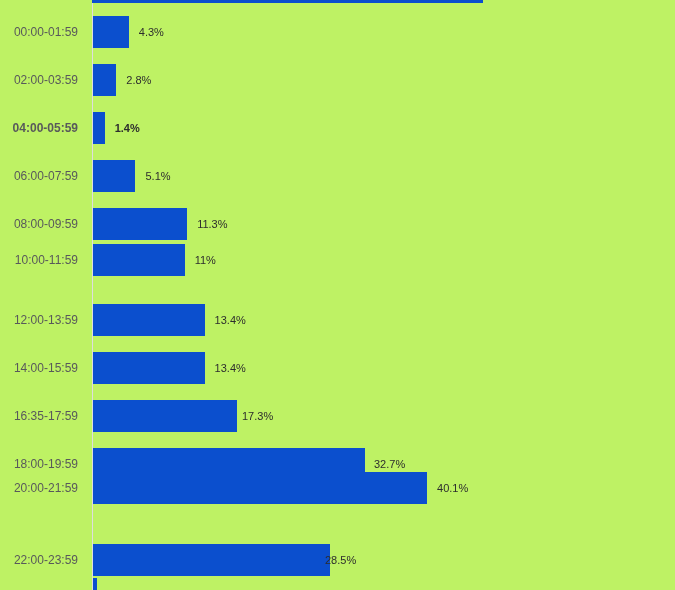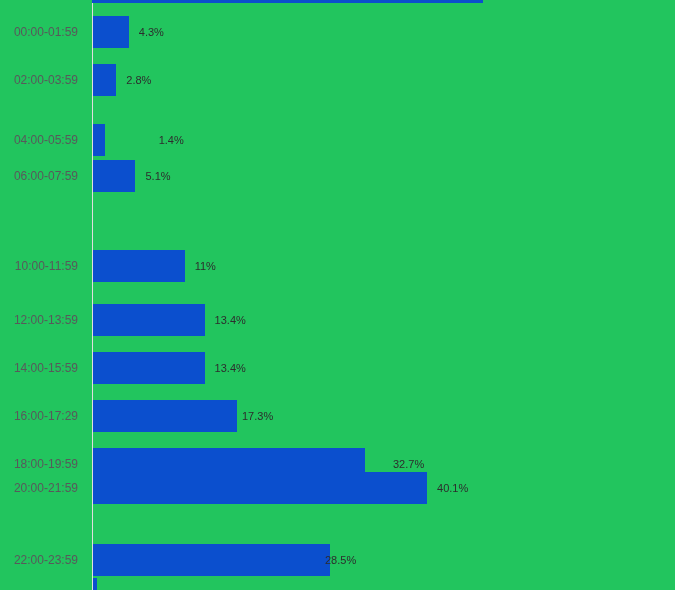--- a/index.html
+++ b/index.html
@@ -8,21 +8,21 @@
     padding: 0;
     background: #ffffff;
   }
   body {
     font-family: "Liberation Sans", sans-serif;
   }
   #chart-root {
     position: relative;
     width: 675px;
     height: 590px;
-    background: #22c55e;
+    background: #bef264;
     overflow: hidden;
   }
   
   .top-rule {
     position: absolute;
     left: 92px;
     top: 0px;
     width: 391px;
     height: 3px;
     background: #0b4fce;
@@ -99,54 +99,59 @@
       <div class="row" style="top: 16px;">
         <div class="cat-label">00:00-01:59</div>
         <div class="bar" style="width: 35.819px; background: rgb(11, 79, 206);"></div>
         <div class="val-label" style="left: 138.819px;">4.3%</div>
       </div>
       <div class="row" style="top: 64px;">
         <div class="cat-label">02:00-03:59</div>
         <div class="bar" style="width: 23.324px; background: rgb(11, 79, 206);"></div>
         <div class="val-label" style="left: 126.324px;">2.8%</div>
       </div>
-      <div class="row" style="top: 124px;">
+      <div class="row" style="top: 112px; font-weight: bold;">
         <div class="cat-label">04:00-05:59</div>
         <div class="bar" style="width: 11.662px; background: rgb(11, 79, 206);"></div>
-        <div class="val-label" style="left: 114.662px; margin-left: 44px;">1.4%</div>
+        <div class="val-label" style="left: 114.662px;">1.4%</div>
       </div>
       <div class="row" style="top: 160px;">
         <div class="cat-label">06:00-07:59</div>
         <div class="bar" style="width: 42.483px; background: rgb(11, 79, 206);"></div>
         <div class="val-label" style="left: 145.483px;">5.1%</div>
       </div>
-      <div class="row" style="top: 250px;">
+      <div class="row" style="top: 208px;">
+        <div class="cat-label">08:00-09:59</div>
+        <div class="bar" style="width: 94.129px; background: rgb(11, 79, 206);"></div>
+        <div class="val-label" style="left: 197.129px;">11.3%</div>
+      </div>
+      <div class="row" style="top: 244px;">
         <div class="cat-label">10:00-11:59</div>
         <div class="bar" style="width: 91.63px; background: rgb(11, 79, 206);"></div>
         <div class="val-label" style="left: 194.63px;">11%</div>
       </div>
       <div class="row" style="top: 304px;">
         <div class="cat-label">12:00-13:59</div>
         <div class="bar" style="width: 111.622px; background: rgb(11, 79, 206);"></div>
         <div class="val-label" style="left: 214.622px;">13.4%</div>
       </div>
       <div class="row" style="top: 352px;">
         <div class="cat-label">14:00-15:59</div>
         <div class="bar" style="width: 111.622px; background: rgb(11, 79, 206);"></div>
         <div class="val-label" style="left: 214.622px;">13.4%</div>
       </div>
       <div class="row" style="top: 400px;">
-        <div class="cat-label">16:00-17:29</div>
+        <div class="cat-label">16:35-17:59</div>
         <div class="bar" style="width: 144.109px; background: rgb(11, 79, 206);"></div>
         <div class="val-label" style="left: 242px;">17.3%</div>
       </div>
       <div class="row" style="top: 448px;">
         <div class="cat-label">18:00-19:59</div>
         <div class="bar" style="width: 272.391px; background: rgb(11, 79, 206);"></div>
-        <div class="val-label" style="left: 393px;">32.7%</div>
+        <div class="val-label" style="left: 374px;">32.7%</div>
       </div>
       <div class="row" style="top: 472px; padding-left: 40px;">
         <div class="cat-label">20:00-21:59</div>
         <div class="bar" style="width: 334.033px; background: rgb(11, 79, 206);"></div>
         <div class="val-label" style="left: 437.033px;">40.1%</div>
       </div>
       <div class="row" style="top: 544px;">
         <div class="cat-label">22:00-23:59</div>
         <div class="bar" style="width: 237.405px; background: rgb(11, 79, 206);"></div>
         <div class="val-label" style="left: 325px;">28.5%</div>

